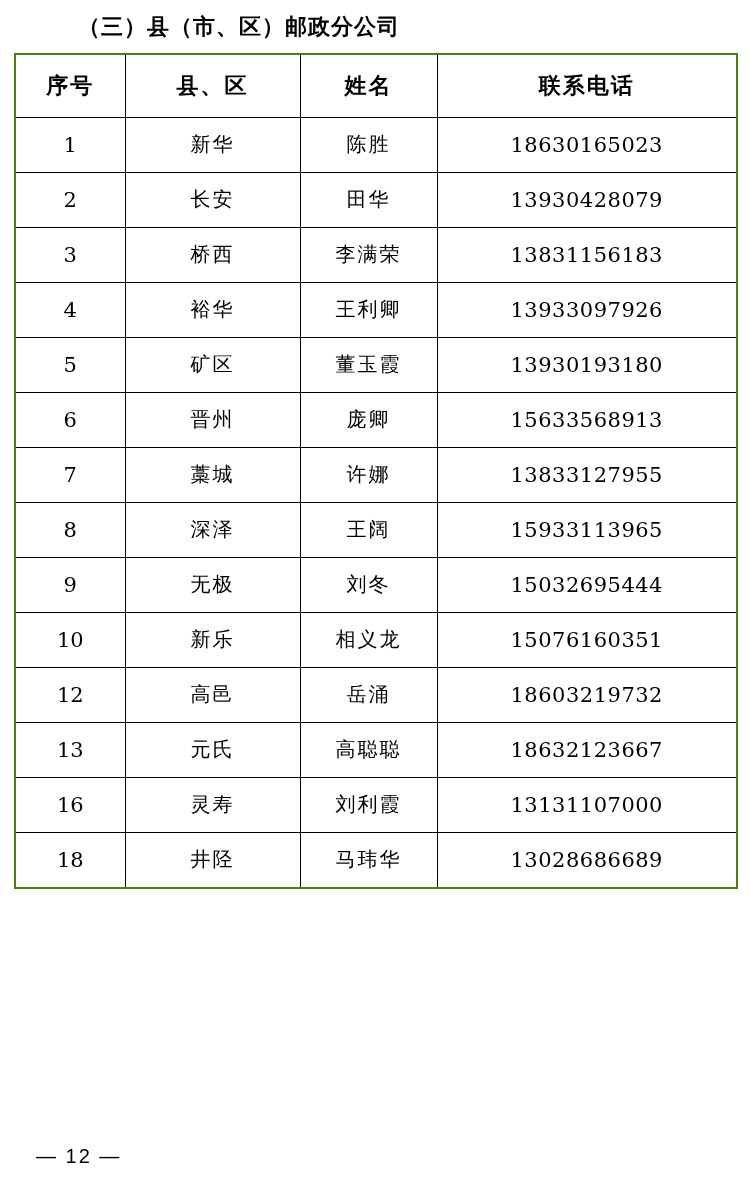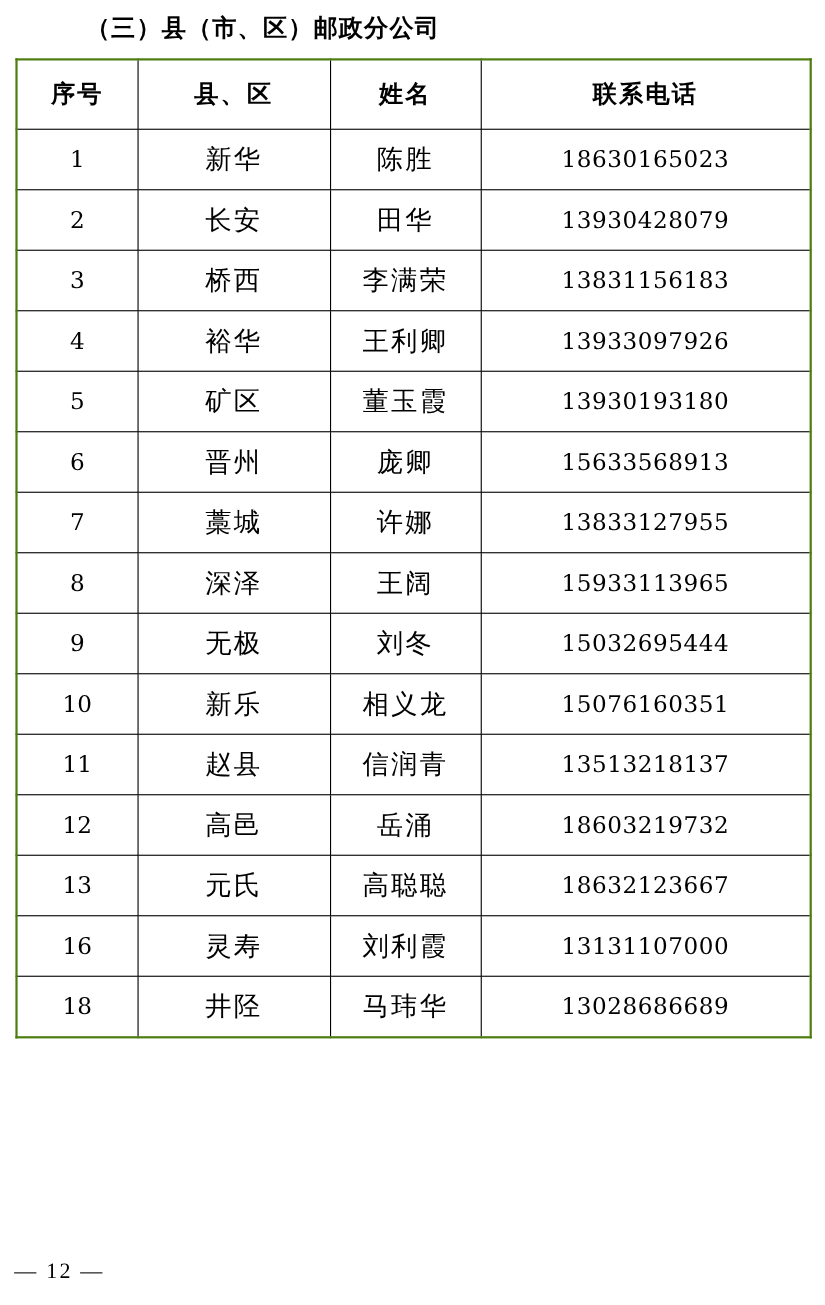--- a/index.html
+++ b/index.html
@@ -57,38 +57,38 @@
   col.c-dist { width: 175px; }
   col.c-name { width: 137px; }
   col.c-phone { width: 300px; }
 
   td.idx {
     font-family: "DejaVu Serif", "Liberation Serif", serif;
     font-size: 21px;
   }
   td.dist, td.name {
     font-family: "DejaVu Sans", "Liberation Sans", sans-serif;
-    font-size: 24px;
+    font-size: 20px;
     letter-spacing: 2px;
   }
   td.phone {
     font-family: "DejaVu Serif", "Liberation Serif", serif;
     font-size: 21px;
     letter-spacing: 0.5px;
     margin-left: 15px;
   }
   .footer {
     position: absolute;
     left: 0;
     bottom: 18px;
     width: 668px;
     text-align: left;
-    padding-left: 13px;
+    padding-left: 36px;
     box-sizing: border-box;
-    font-family: Liberation Serif, serif;
+    font-family: Liberation Sans, sans-serif;
     font-size: 20px;
     letter-spacing: 2px;
   }
 </style>
 </head>
 <body>
 
 <div class="page">
 
   <div class="section-heading">（三）县（市、区）邮政分公司</div>
@@ -163,26 +163,20 @@
         <td class="name">刘冬</td>
         <td class="phone">15032695444</td>
       </tr>
       <tr>
         <td class="idx">10</td>
         <td class="dist">新乐</td>
         <td class="name">相义龙</td>
         <td class="phone">15076160351</td>
       </tr>
       <tr>
-        <td class="idx">11</td>
-        <td class="dist">赵县</td>
-        <td class="name">信润青</td>
-        <td class="phone">13513218137</td>
-      </tr>
-      <tr>
         <td class="idx">12</td>
         <td class="dist">高邑</td>
         <td class="name">岳涌</td>
         <td class="phone">18603219732</td>
       </tr>
       <tr>
         <td class="idx">13</td>
         <td class="dist">元氏</td>
         <td class="name">高聪聪</td>
         <td class="phone">18632123667</td>

